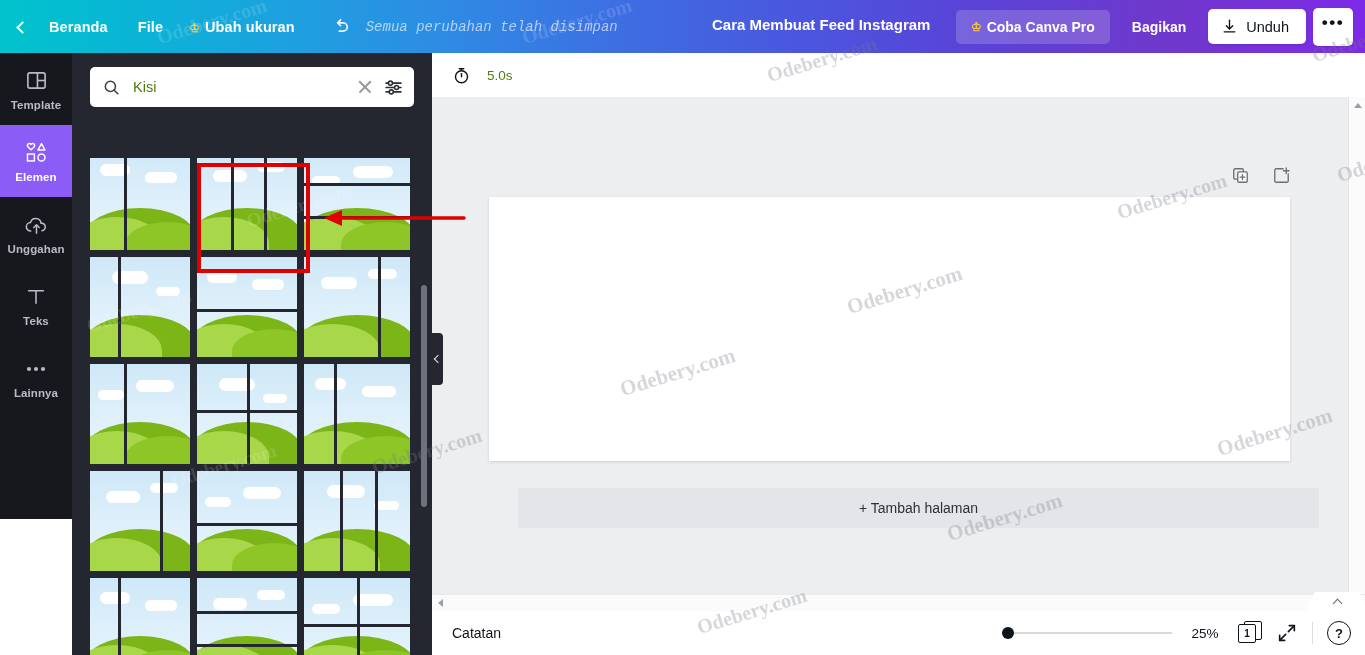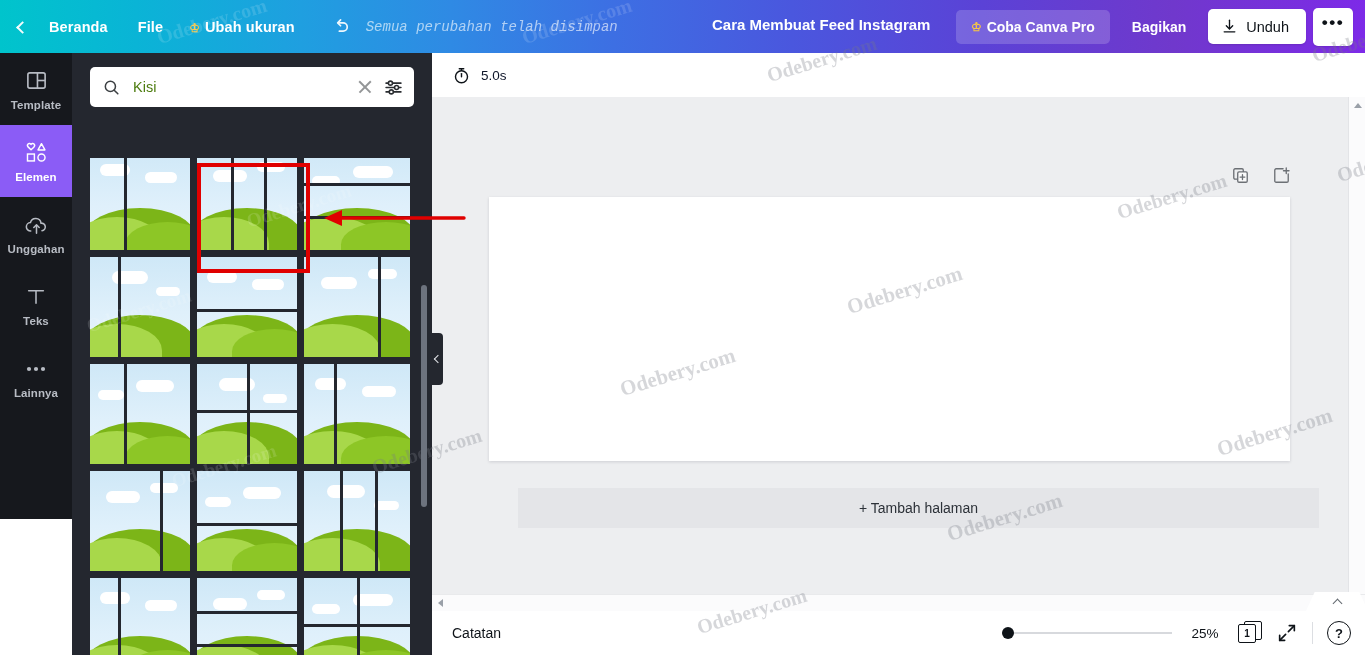--- a/index.html
+++ b/index.html
@@ -169,21 +169,21 @@
 
   
   .stage {
     position: absolute; left: 432px; top: 53px; width: 933px; height: 602px;
     background: #edeef0;
   }
   .timer-bar {
     position: absolute; left: 0; top: 0; width: 933px; height: 44px;
     background: #fff; display: flex; align-items: center; padding-left: 20px; gap: 10px;
   }
-  .timer-txt { font-size: 13.5px; color: #0f172a; font-weight: 500; }
+  .timer-txt { font-size: 13.5px; color: #4d7c0f; font-weight: 500; margin-left: 6px; }
 
   .page-icons {
     position: absolute; left: 1231px; top: 166px; display: flex; gap: 22px; z-index: 5;
   }
   .pg-ico { cursor: pointer; opacity: .75; }
 
   .page {
     position: absolute; left: 489px; top: 197px; width: 801px; height: 264px;
     background: #fff; box-shadow: 0 1px 3px rgba(20,20,40,.14); z-index: 3;
   }

